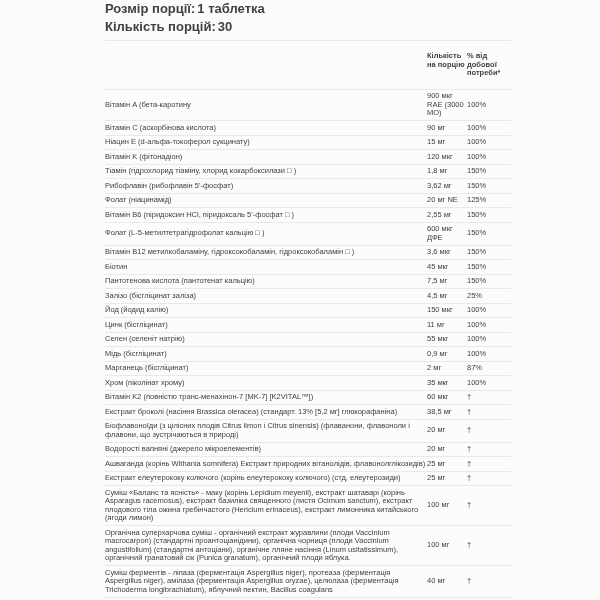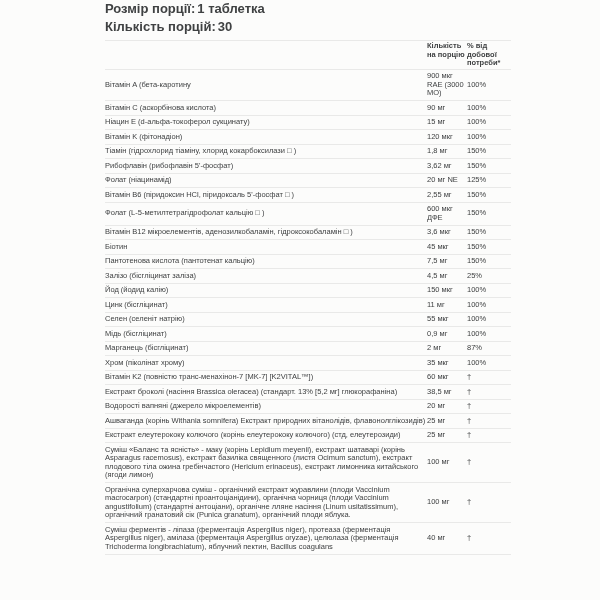--- a/index.html
+++ b/index.html
@@ -16,21 +16,21 @@
   }
   .panel{position:absolute;left:105px;top:4px;width:406px;}
   .top-line{font-size:13px;line-height:9px;font-weight:700;margin:0 0 9px 0;}
   .top-line .val{margin-left:2px;}
   table.facts{width:100%;border-collapse:collapse;table-layout:fixed;border-bottom:1px solid var(--border);}
   .facts th,.facts td{
     font-size:7.5px;line-height:8.5px;text-align:left;vertical-align:middle;
     border-top:1px solid var(--border);padding:2.5px 0;font-weight:400;
     word-wrap:break-word;
   }
-  .facts th{font-weight:700;vertical-align:top;padding:1px 0;}
+  .facts th{font-weight:700;vertical-align:top;padding:11px 0;}
   .name-col{padding-right:10px;}
   .amt-col{width:40px;padding-right:5px;}
   .dv-col{width:44px;}
 </style>
 </head>
 <body>
 
 <div class="panel">
 
   <p class="top-line"><span>Розмір порції:</span><span class="val">1 таблетка</span></p>
@@ -95,21 +95,21 @@
     <td class="dv-col">150%</td>
   </tr>
 
   <tr>
     <td class="name-col">Фолат (L-5-метилтетрагідрофолат кальцію □ )</td>
     <td class="amt-col">600 мкг ДФЕ</td>
     <td class="dv-col">150%</td>
   </tr>
 
   <tr>
-    <td class="name-col">Вітамін B12 мікроелементів, аденозилкобаламін, гідроксокобаламін □ )</td>
+    <td class="name-col">Вітамін B12 метилкобаламіну, гідроксокобаламін, гідроксокобаламін □ )</td>
     <td class="amt-col">3,6 мкг</td>
     <td class="dv-col">150%</td>
   </tr>
 
   <tr>
     <td class="name-col">Біотин</td>
     <td class="amt-col">45 мкг</td>
     <td class="dv-col">150%</td>
   </tr>
 
@@ -167,20 +167,25 @@
     <td class="amt-col">60 мкг</td>
     <td class="dv-col">†</td>
   </tr>
 
   <tr>
     <td class="name-col">Екстракт броколі (насіння Brassica oleracea) (стандарт. 13% [5,2 мг] глюкорафаніна)</td>
     <td class="amt-col">38,5 мг</td>
     <td class="dv-col">†</td>
   </tr>
 
+  <tr>
+    <td class="name-col">Біофлавоноїди (з цілісних плодів Citrus limon і Citrus sinensis) (флаванони, флавоноли і флавони, що зустрічаються в природі)</td>
+    <td class="amt-col">20 мг</td>
+    <td class="dv-col">†</td>
+  </tr>
 
   <tr>
     <td class="name-col">Водорості вапняні (джерело мікроелементів)</td>
     <td class="amt-col">20 мг</td>
     <td class="dv-col">†</td>
   </tr>
 
   <tr>
     <td class="name-col">Ашваганда (корінь Withania somnifera) Екстракт природних вітанолідів, флавонолглікозидів)</td>
     <td class="amt-col">25 мг</td>

